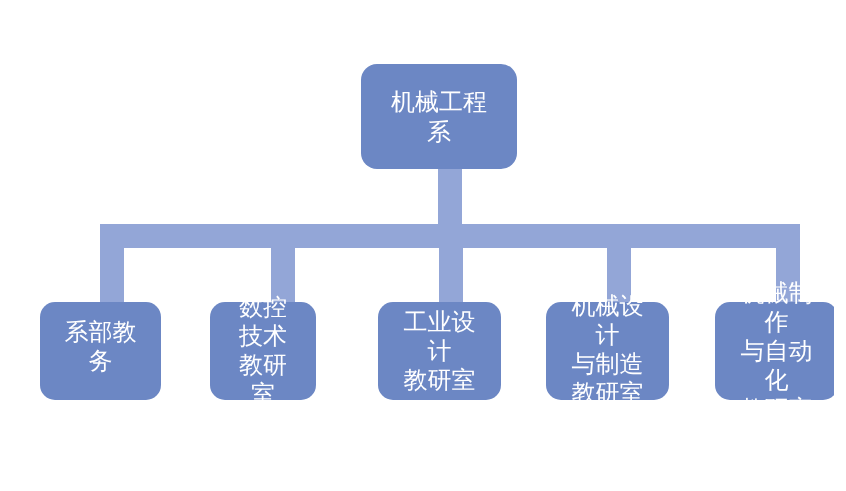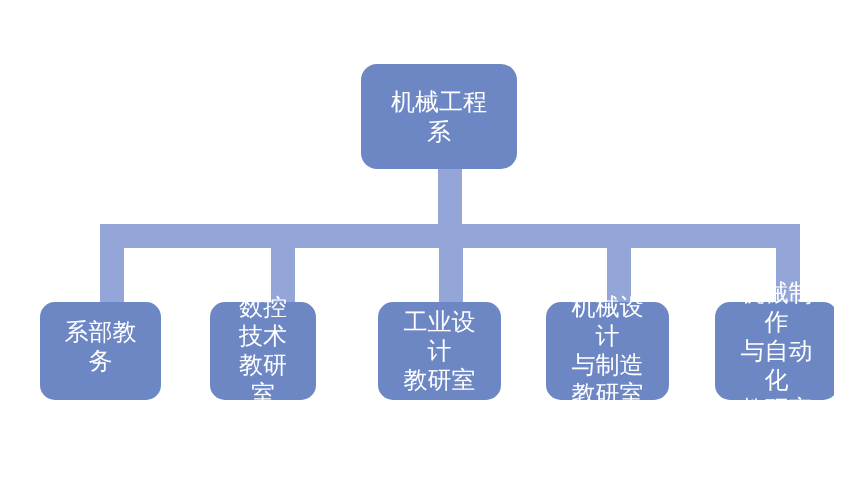--- a/index.html
+++ b/index.html
@@ -40,21 +40,21 @@
   .node-child {
     top: 278px;
     height: 98px;
     border-radius: 15px;
     font-size: 24px;
     line-height: 29px;
   }
   .c0 { left: 16px;  width: 121px; align-items: flex-end; }
   .c1 { left: 186px; width: 106px; justify-content: center; }
   .c2 { left: 354px; width: 123px; align-items: center; }
-  .c3 { left: 522px; width: 123px; }
+  .c3 { left: 522px; width: 123px; font-family: Liberation Mono, monospace; }
   .c4 { left: 691px; width: 123px; justify-content: center; }
   .line {
     position: absolute;
     background: var(--connector);
   }
   .line-v { width: 1px; }
   .line-h { height: 1px; }
   .stem   { left: 414px; top: 145px; height: 55px; }
   .rail   { left: 76px;  top: 200px; width: 677px; }
   .drop   { top: 200px; height: 78px; }

